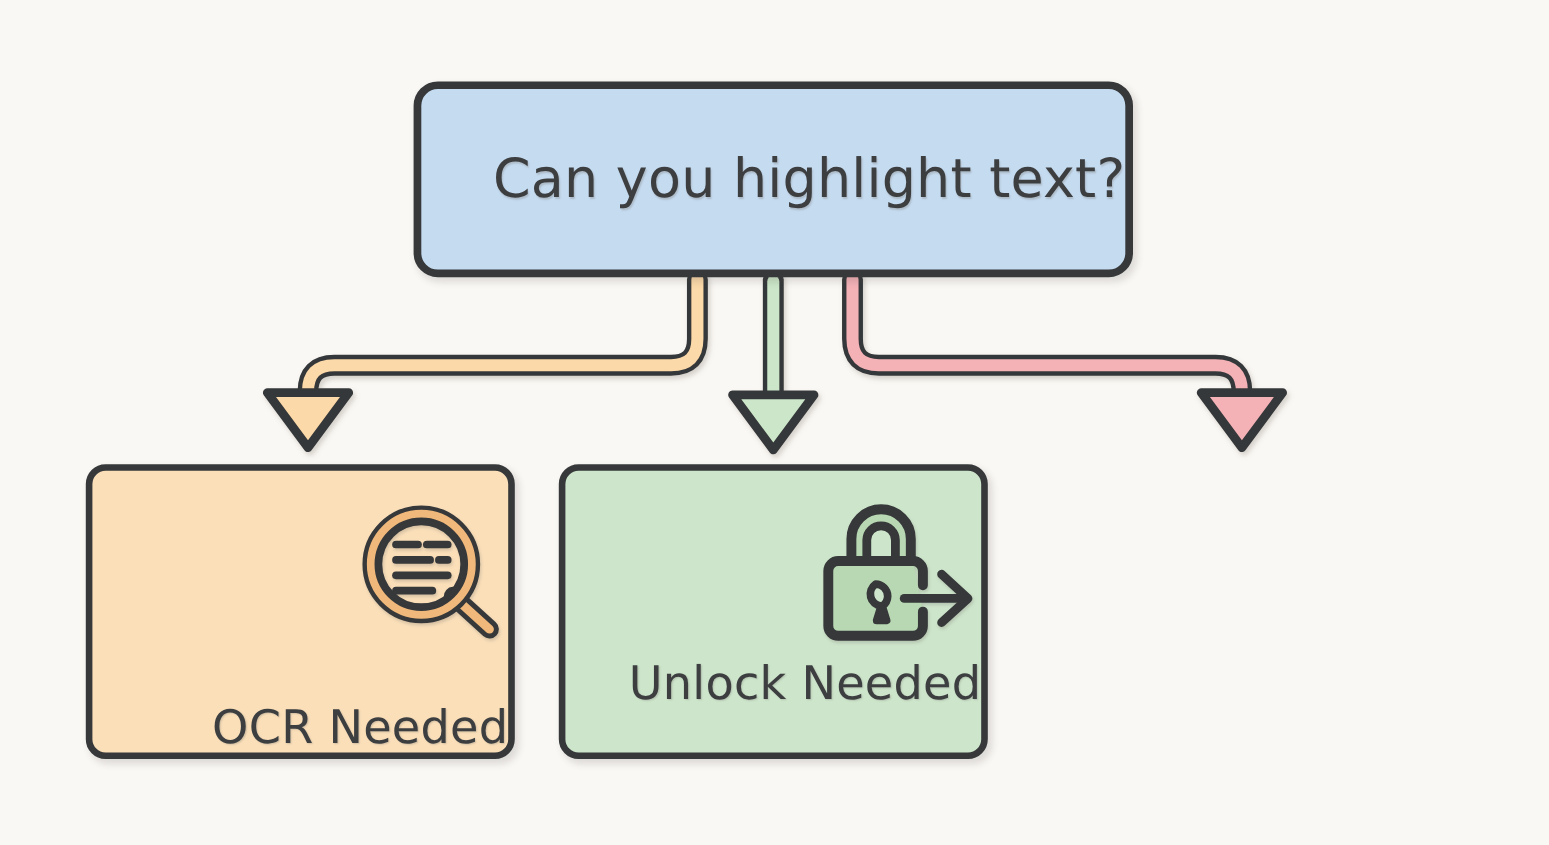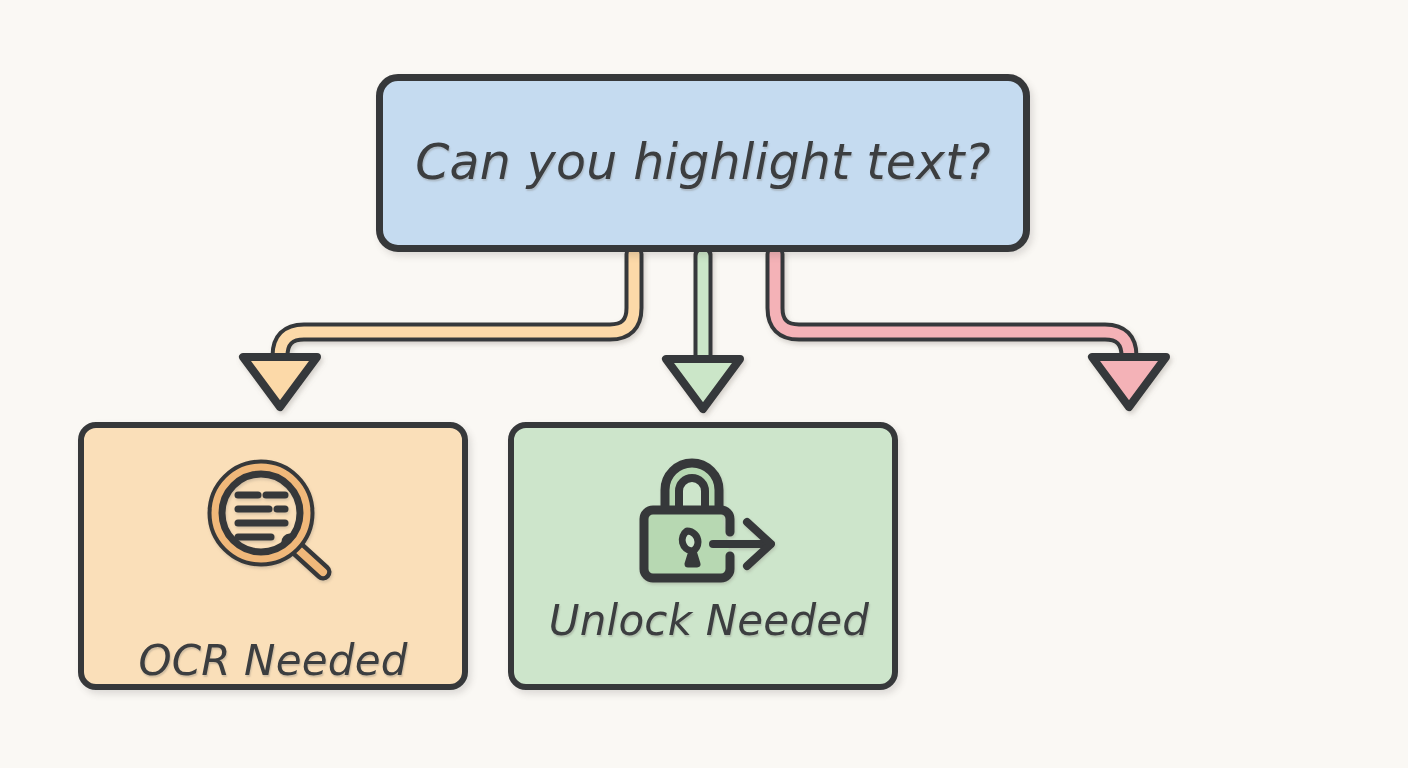--- a/index.html
+++ b/index.html
@@ -29,23 +29,22 @@
   }
   .node {
     position: absolute;
     box-sizing: border-box;
     border-style: solid;
     border-color: #36383a;
     border-radius: 18px;
     box-shadow: 3px 4px 7px rgba(70,65,60,0.16);
     display: flex;
     flex-direction: column;
-    align-items: center;
+    align-items: flex-end;
     justify-content: flex-start;
-    font-style: italic;
   }
   
   #question-node {
     left: 376px;
     top: 74px;
     width: 654px;
     height: 178px;
     border-width: 7px;
     border-radius: 22px;
     justify-content: center;

